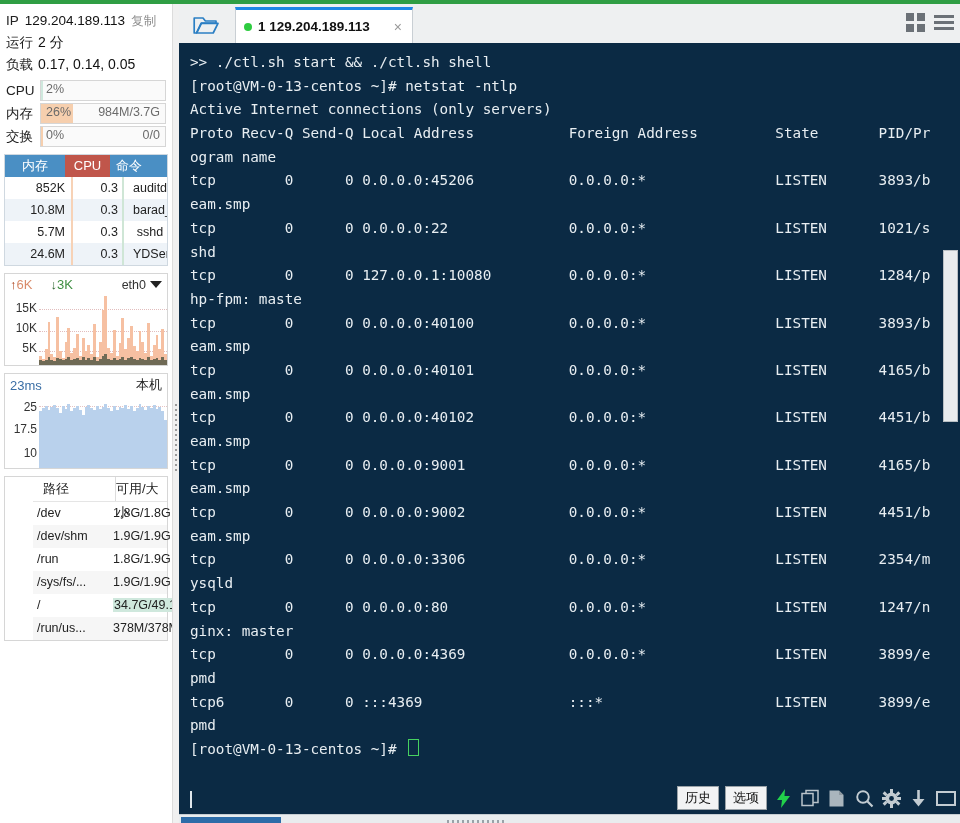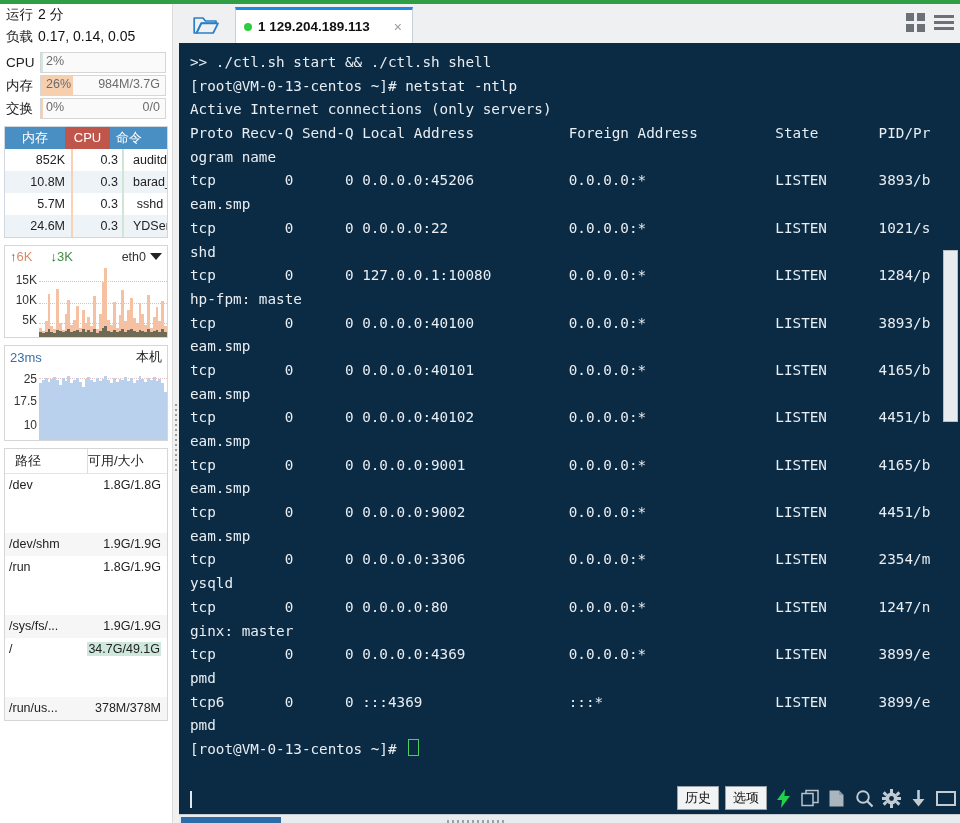--- a/index.html
+++ b/index.html
@@ -68,26 +68,26 @@
   .bar .seg-up{position:absolute;left:0;right:0;bottom:0;background:#f6c0a2;}
   .bar .seg-dn{position:absolute;left:0;right:0;bottom:0;background:#6f6a55;}
 
   
   .ping-head{display:flex;align-items:center;height:22px;padding:0 5px;font-size:13px;}
   .ping-ms{color:#3a6ea5;}
   .ping-host{margin-left:auto;color:#222;font-size:13px;}
   .pbar{flex:1 1 auto;background:#b9d1ec;}
 
   
-  .disk{margin:7px 4px 0 4px;border:1px solid #d6d6d6;background:#fff;}
+  .disk{margin:7px 4px 0 4px;border:1px solid #d6d6d6;background:#fff;padding-left:28px;}
   .disk-head{display:flex;height:24px;line-height:24px;font-size:13px;color:#222;border-bottom:1px solid #e5e5e5;}
   .dh-path{flex:0 0 72px;padding-left:10px;border-right:1px solid #dcdcdc;}
   .dh-size{flex:1 1 auto;padding-right:8px;}
   .disk-row{display:flex;height:23px;line-height:23px;font-size:12.5px;color:#222;}
-  .disk-row.alt{background:#f6f6f6;margin-top:36px;}
+  .disk-row.alt{background:#f6f6f6;}
   .dr-path{flex:0 0 76px;padding-left:4px;overflow:hidden;white-space:nowrap;}
   .dr-size{flex:1 1 auto;text-align:right;padding-right:6px;}
   .dr-size .hl{background:#cfe8dd;padding:0 1px;}
 
   
   .splitter{position:absolute;left:172px;top:4px;width:6px;height:819px;background:#f0f0f0;border-left:1px solid #dcdcdc;border-right:1px solid #dcdcdc;cursor:col-resize;}
   .splitter .dots{position:absolute;left:2px;top:400px;width:2px;height:70px;
      background:repeating-linear-gradient(to bottom,#9a9a9a 0 2px,transparent 2px 5px);}
 
   
@@ -143,20 +143,25 @@
 <body>
 
 <div id="app">
 
   <div class="topstrip">
       <div class="seg1"></div>
     </div>
 
   <div class="sidebar">
 
+    <div class="sb-line" style="padding-top:9px;">
+      <span class="sb-label">IP</span>
+      <span class="sb-ip" style="margin-left:6px;">129.204.189.113</span>
+      <span class="sb-copy">复制</span>
+    </div>
 
     <div class="sb-line">
       <span class="sb-label">运行</span>
       <span class="sb-val">2 分</span>
     </div>
 
     <div class="sb-line">
       <span class="sb-label">负载</span>
       <span class="sb-val">0.17, 0.14, 0.05</span>
     </div>

